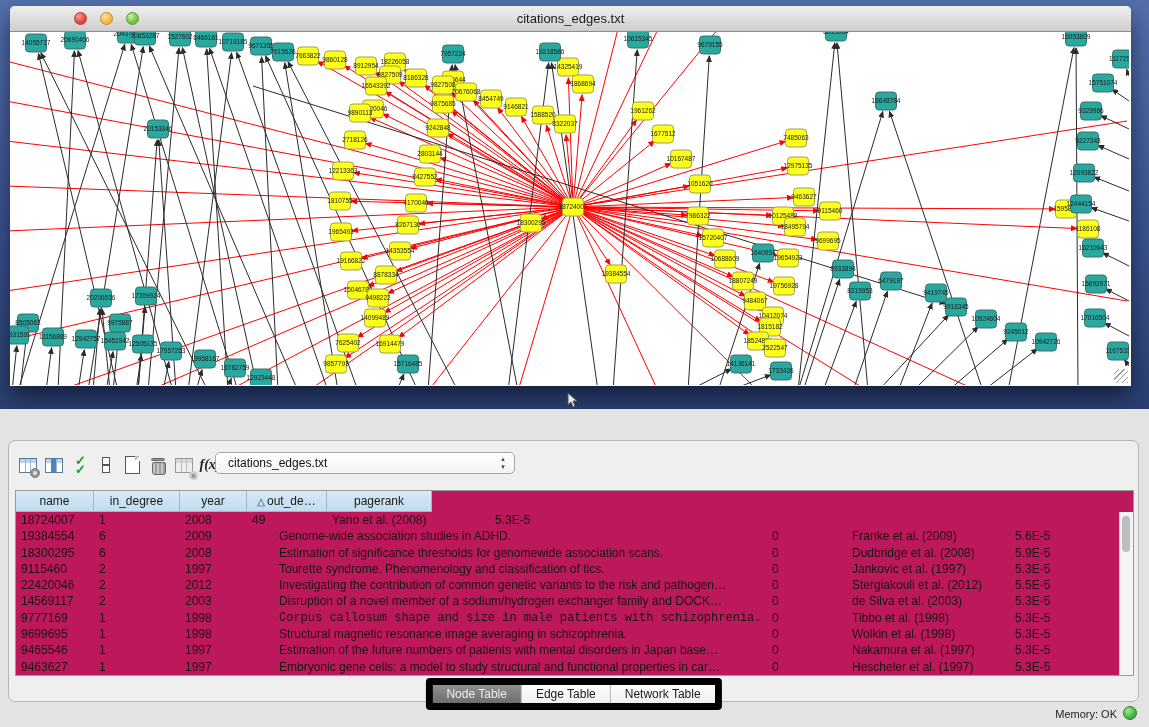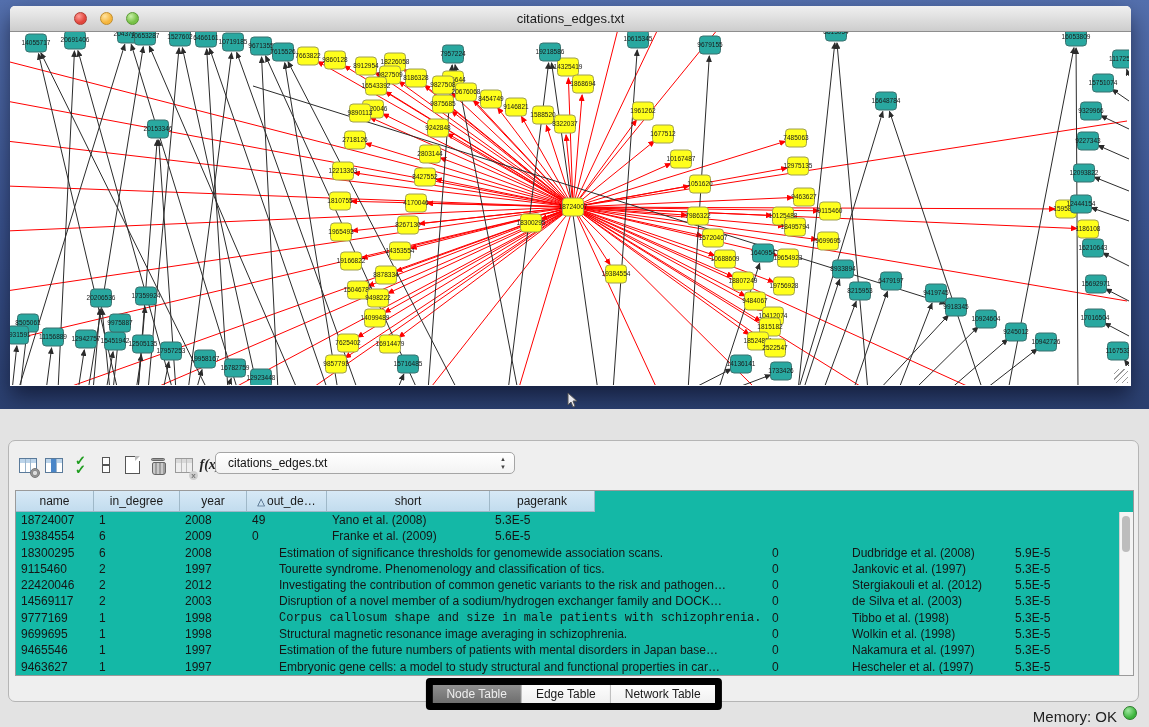--- a/index.html
+++ b/index.html
@@ -61,42 +61,42 @@
   .gtable:after{content:"";position:absolute;left:10px;top:0;bottom:0;width:1px;background:#bbb;}
   .gx{position:absolute;right:-3px;bottom:-4px;width:9px;height:9px;border-radius:50%;background:#cfcfcf;
     color:#777;font-size:8px;line-height:9px;text-align:center;font-weight:bold;}
   .fx-ic{font-family:"Liberation Serif",serif;font-style:italic;font-size:14px;color:#222;font-weight:bold;}
   .combo{position:absolute;left:206px;top:11px;width:300px;height:22px;box-sizing:border-box;
     background:linear-gradient(#ffffff,#f3f3f3);border:1px solid #a5a5a5;border-radius:5px;
     font-size:12px;color:#111;line-height:20px;padding-left:12px;}
   .combo .spin{position:absolute;right:8px;top:2px;font-size:6px;line-height:8px;color:#444;text-align:center;}
   
   .tbl{position:absolute;left:6px;top:49px;width:1119px;height:186px;box-sizing:border-box;
-    background:#14b8a6;border:1px solid #9a9a9a;overflow:hidden;}
+    background:#be185d;border:1px solid #9a9a9a;overflow:hidden;}
   .tbl-head{display:flex;height:21px;}
   .th{box-sizing:border-box;height:21px;background:linear-gradient(#d7e9f6,#c2dcee);
     border-right:1px solid #9fb8c8;border-bottom:1px solid #9fb8c8;
     font-size:12px;color:#1a1a1a;text-align:center;line-height:20px;overflow:hidden;white-space:nowrap;}
   .th .sort{color:#1a3a5c;font-size:10px;margin-right:2px;}
   .tr{display:flex;height:16.3px;}
   .td{box-sizing:border-box;font-size:12px;color:#151515;line-height:16.3px;
     padding-left:5px;overflow:hidden;white-space:nowrap;}
   .td.title-cell{padding-left:32px;}
   .vscroll{position:absolute;right:0;top:21px;bottom:0;width:13px;background:#f4f4f4;border-left:1px solid #d0d0d0;}
   .vthumb{position:absolute;left:2px;top:4px;width:8px;height:36px;background:#bdbdbd;border-radius:5px;}
   
   .tabs{position:absolute;left:50%;transform:translateX(-50%);top:237px;height:18px;display:flex;
     border:7px solid #000000;border-radius:4px;overflow:hidden;background:#fff;}
   .tab{height:18px;line-height:18px;font-size:12px;padding:0 14px;color:#1a1a1a;
     background:linear-gradient(#fdfdfd,#f0f0f0);border-right:1px solid #b5b5b5;}
   .tab:last-child{border-right:none;}
   .tab.active{background:linear-gradient(#8f8f8f,#6e6e6e);color:#eee;}
   
   .status{position:absolute;left:0;bottom:0;width:100%;height:25px;}
-  .status .mem{position:absolute;right:32px;top:6px;font-size:15px;color:#222;}
+  .status .mem{position:absolute;right:32px;top:6px;font-size:11px;color:#222;}
   .mem-dot{position:absolute;right:12px;top:4px;width:14px;height:14px;border-radius:50%;
     background:radial-gradient(circle at 35% 30%,#9fe89f,#3cb43c 65%);border:1px solid #2a7a2a;box-sizing:border-box;}
 </style>
 </head>
 <body>
 
 <div class="screen">
 
   <div class="desktop">
     <div class="net-window">
@@ -786,36 +786,36 @@
         <span>citations_edges.txt</span>
         <span class="spin"><span>▲</span><br><span>▼</span></span>
       </div>
 
       <div class="tbl">
         <div class="tbl-head" id="tbl-head">
             <div class="th" style="width: 78px;">name</div>
             <div class="th" style="width: 86px;">in_degree</div>
             <div class="th" style="width: 67px;">year</div>
             <div class="th" style="width: 80px;"><span class="sort">△</span>out_de…</div>
-            <div class="th" style="width: 163px;">short</div>
             <div class="th" style="width: 105px;">pagerank</div>
           </div>
         <div id="tbl-body">
             <div class="tr">
               <div class="td" style="width: 78px;">18724007</div>
               <div class="td" style="width: 86px;">1</div>
               <div class="td" style="width: 67px;">2008</div>
               <div class="td" style="width: 80px;">49</div>
               <div class="td" style="width: 163px;">Yano et al. (2008)</div>
               <div class="td" style="width: 105px;">5.3E-5</div>
             </div>
             <div class="tr">
               <div class="td" style="width: 78px;">19384554</div>
               <div class="td" style="width: 86px;">6</div>
               <div class="td" style="width: 67px;">2009</div>
+              <div class="td title-cell" style="width: 520px;">Genome-wide association studies in ADHD.</div>
               <div class="td" style="width: 80px;">0</div>
               <div class="td" style="width: 163px;">Franke et al. (2009)</div>
               <div class="td" style="width: 105px;">5.6E-5</div>
             </div>
             <div class="tr">
               <div class="td" style="width: 78px;">18300295</div>
               <div class="td" style="width: 86px;">6</div>
               <div class="td" style="width: 67px;">2008</div>
               <div class="td title-cell" style="width: 520px;">Estimation of significance thresholds for genomewide association scans.</div>
               <div class="td" style="width: 80px;">0</div>

